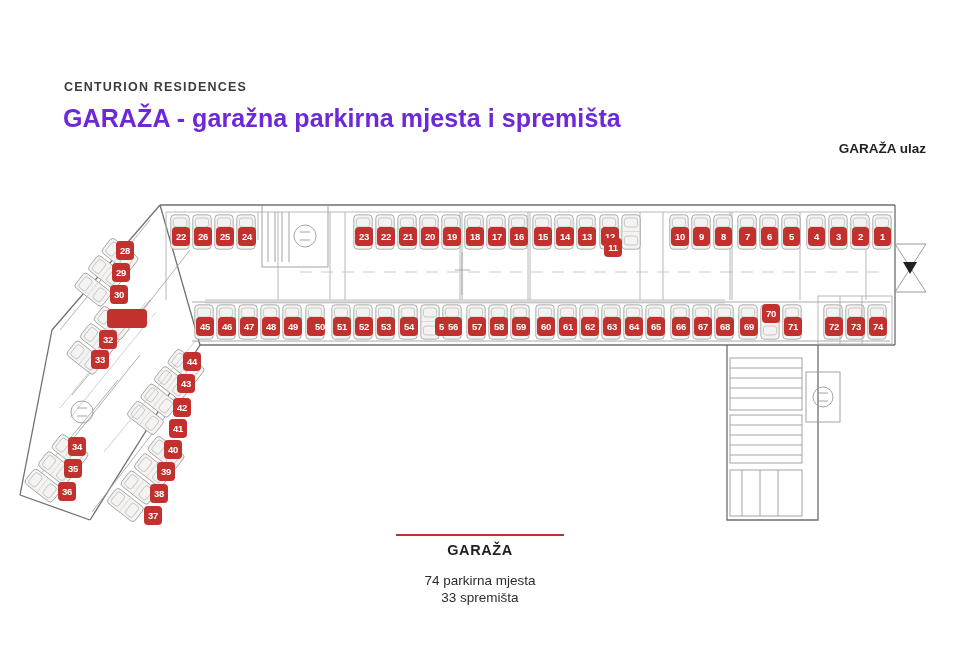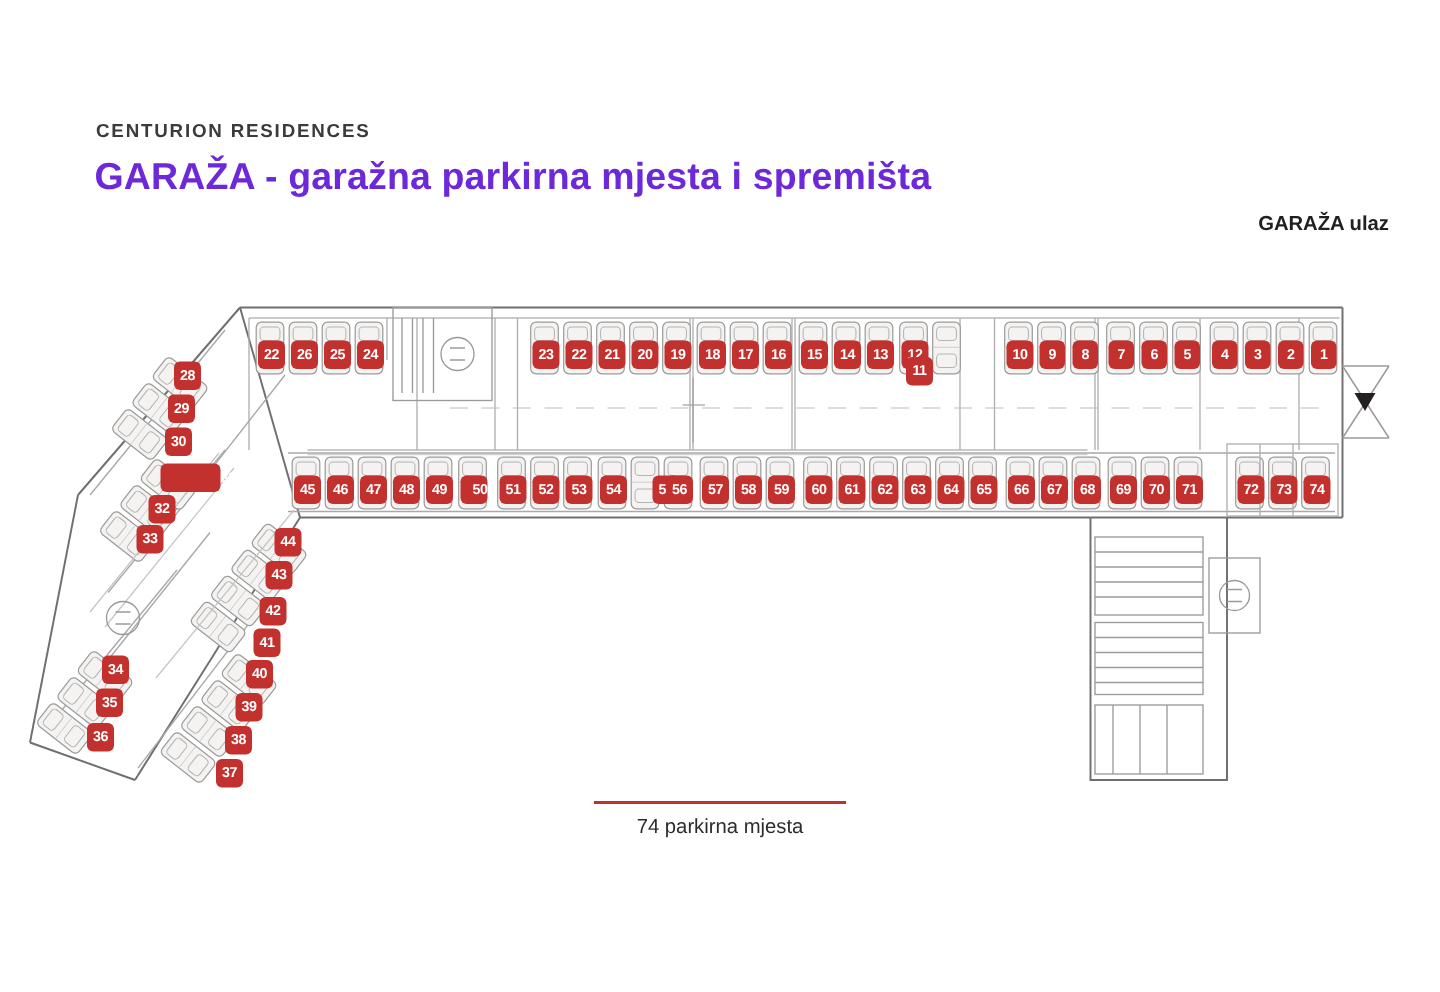--- a/index.html
+++ b/index.html
@@ -372,21 +372,21 @@
       <div class="spot wide" style="left: 537px; top: 317px;">60</div>
       <div class="spot wide" style="left: 559px; top: 317px;">61</div>
       <div class="spot wide" style="left: 581px; top: 317px;">62</div>
       <div class="spot wide" style="left: 603px; top: 317px;">63</div>
       <div class="spot wide" style="left: 625px; top: 317px;">64</div>
       <div class="spot wide" style="left: 647px; top: 317px;">65</div>
       <div class="spot wide" style="left: 672px; top: 317px;">66</div>
       <div class="spot wide" style="left: 694px; top: 317px;">67</div>
       <div class="spot wide" style="left: 716px; top: 317px;">68</div>
       <div class="spot wide" style="left: 740px; top: 317px;">69</div>
-      <div class="spot wide" style="left: 762px; top: 317px;">70</div>
+      <div class="spot wide" style="left: 762px; top: 304px;">70</div>
       <div class="spot wide" style="left: 784px; top: 317px;">71</div>
       <div class="spot wide" style="left: 825px; top: 317px;">72</div>
       <div class="spot wide" style="left: 847px; top: 317px;">73</div>
       <div class="spot wide" style="left: 869px; top: 317px;">74</div>
       <div class="spot wide" style="left: 116px; top: 241px;">28</div>
       <div class="spot wide" style="left: 112px; top: 263px;">29</div>
       <div class="spot wide" style="left: 110px; top: 285px;">30</div>
       <div class="spot wide" style="left: 107px; top: 309px; padding-left: 40px;">31</div>
       <div class="spot wide" style="left: 99px; top: 330px;">32</div>
       <div class="spot wide" style="left: 91px; top: 350px;">33</div>
@@ -398,16 +398,18 @@
       <div class="spot wide" style="left: 173px; top: 398px;">42</div>
       <div class="spot wide" style="left: 169px; top: 419px;">41</div>
       <div class="spot wide" style="left: 164px; top: 440px;">40</div>
       <div class="spot wide" style="left: 157px; top: 462px;">39</div>
       <div class="spot wide" style="left: 150px; top: 484px;">38</div>
       <div class="spot wide" style="left: 144px; top: 506px;">37</div>
     </div>
 
   <div class="footer">
     <div class="rule"></div>
+    <div class="fname">GARAŽA</div>
     <div class="fline">74 parkirna mjesta</div>
+    <div class="fline">33 spremišta</div>
   </div>
 
 </div>
 
 </body></html>

